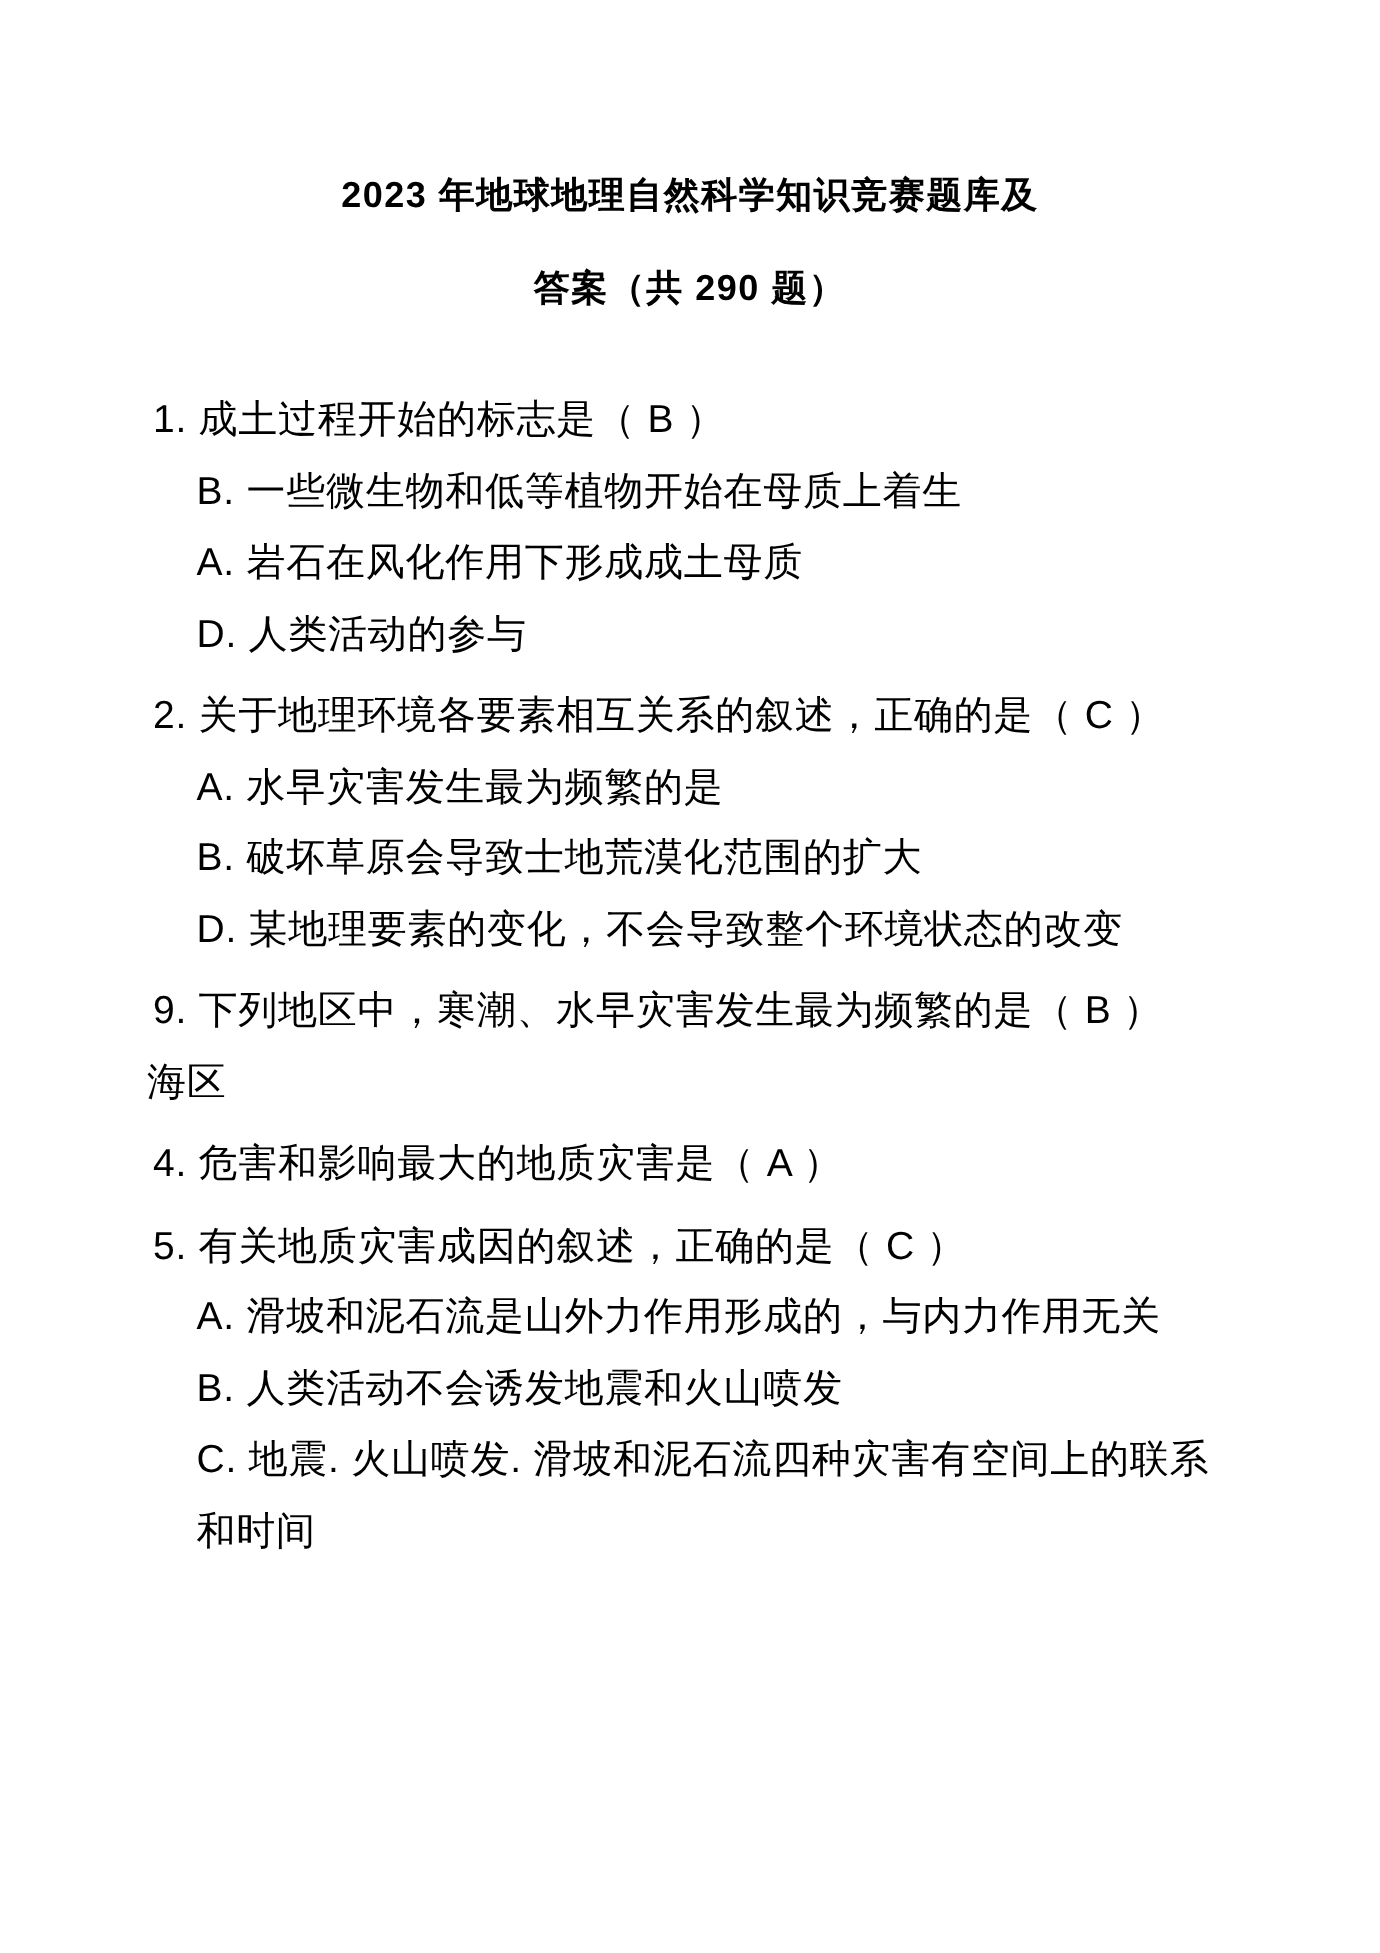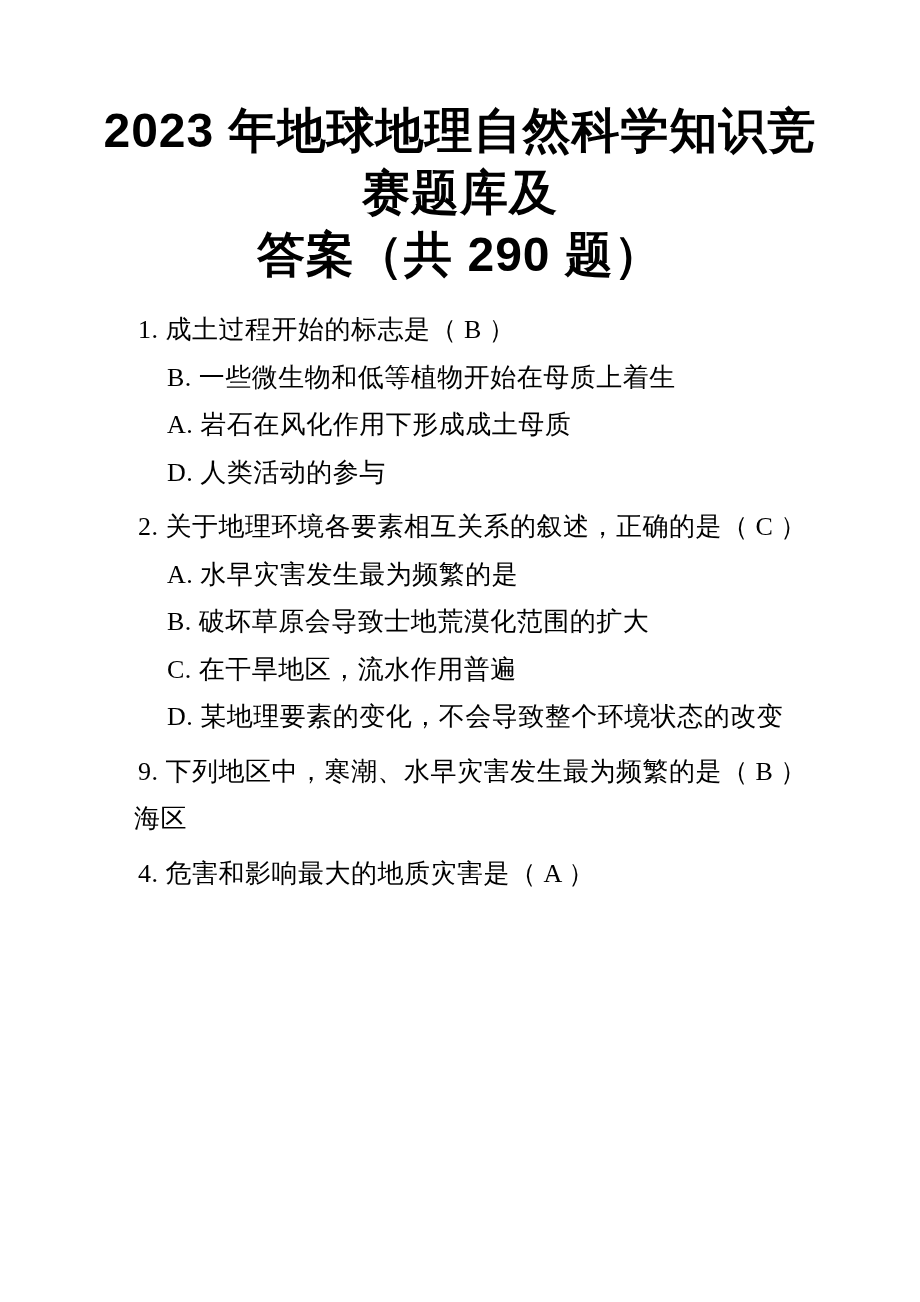--- a/index.html
+++ b/index.html
@@ -13,30 +13,29 @@
     height: 1302px;
     background: #ffffff;
     color: #000000;
     font-family: "Liberation Sans", "DejaVu Sans", sans-serif;
     overflow: hidden;
   }
   .doc-title {
     margin-top: 100px;
     padding: 0 80px;
     text-align: center;
-    font-size: 48px;
+    font-size: 24px;
     font-weight: bold;
     line-height: 62px;
     letter-spacing: 1px;
   }
   .doc-body {
-    margin-top: 20px;
-    padding-left: 110px;
+    margin-top: 32px;
+    padding-left: 74px;
     padding-right: 95px;
-    font-family: Liberation Serif, serif;
   }
   .question-block {
     margin-bottom: 7px;
   }
   .line {
     height: 47.5px;
     line-height: 47.5px;
     font-size: 26px;
     white-space: pre-wrap;
     letter-spacing: 0.5px;
@@ -61,28 +60,33 @@
       <div class="line line--q">1. 成土过程开始的标志是（ B ）</div>
       <div class="line line--opt">B. 一些微生物和低等植物开始在母质上着生</div>
       <div class="line line--opt">A. 岩石在风化作用下形成成土母质</div>
       <div class="line line--opt">D. 人类活动的参与</div>
     </div>
 
     <div class="question-block">
       <div class="line line--q">2. 关于地理环境各要素相互关系的叙述，正确的是（ C ）</div>
       <div class="line line--opt">A. 水早灾害发生最为频繁的是</div>
       <div class="line line--opt">B. 破坏草原会导致士地荒漠化范围的扩大</div>
-      <div class="line line--opt">C. 在干旱地区，流水作用普遍</div>
       <div class="line line--opt">D. 某地理要素的变化，不会导致整个环境状态的改变</div>
     </div>
 
     <div class="question-block">
       <div class="line line--q">9. 下列地区中，寒潮、水早灾害发生最为频繁的是（ B ）</div>
       <div class="line line--cont">海区</div>
     </div>
 
     <div class="question-block">
       <div class="line line--q">4. 危害和影响最大的地质灾害是（ A ）</div>
     </div>
 
+    <div class="question-block">
+      <div class="line line--q">5. 有关地质灾害成因的叙述，正确的是（ C ）</div>
+      <div class="line line--opt">A. 滑坡和泥石流是山外力作用形成的，与内力作用无关</div>
+      <div class="line line--opt">B. 人类活动不会诱发地震和火山喷发</div>
+      <div class="line line--opt">C. 地震. 火山喷发. 滑坡和泥石流四种灾害有空间上的联系和时间</div>
+    </div>
 
   </div>
 </div>
 
 </body></html>

